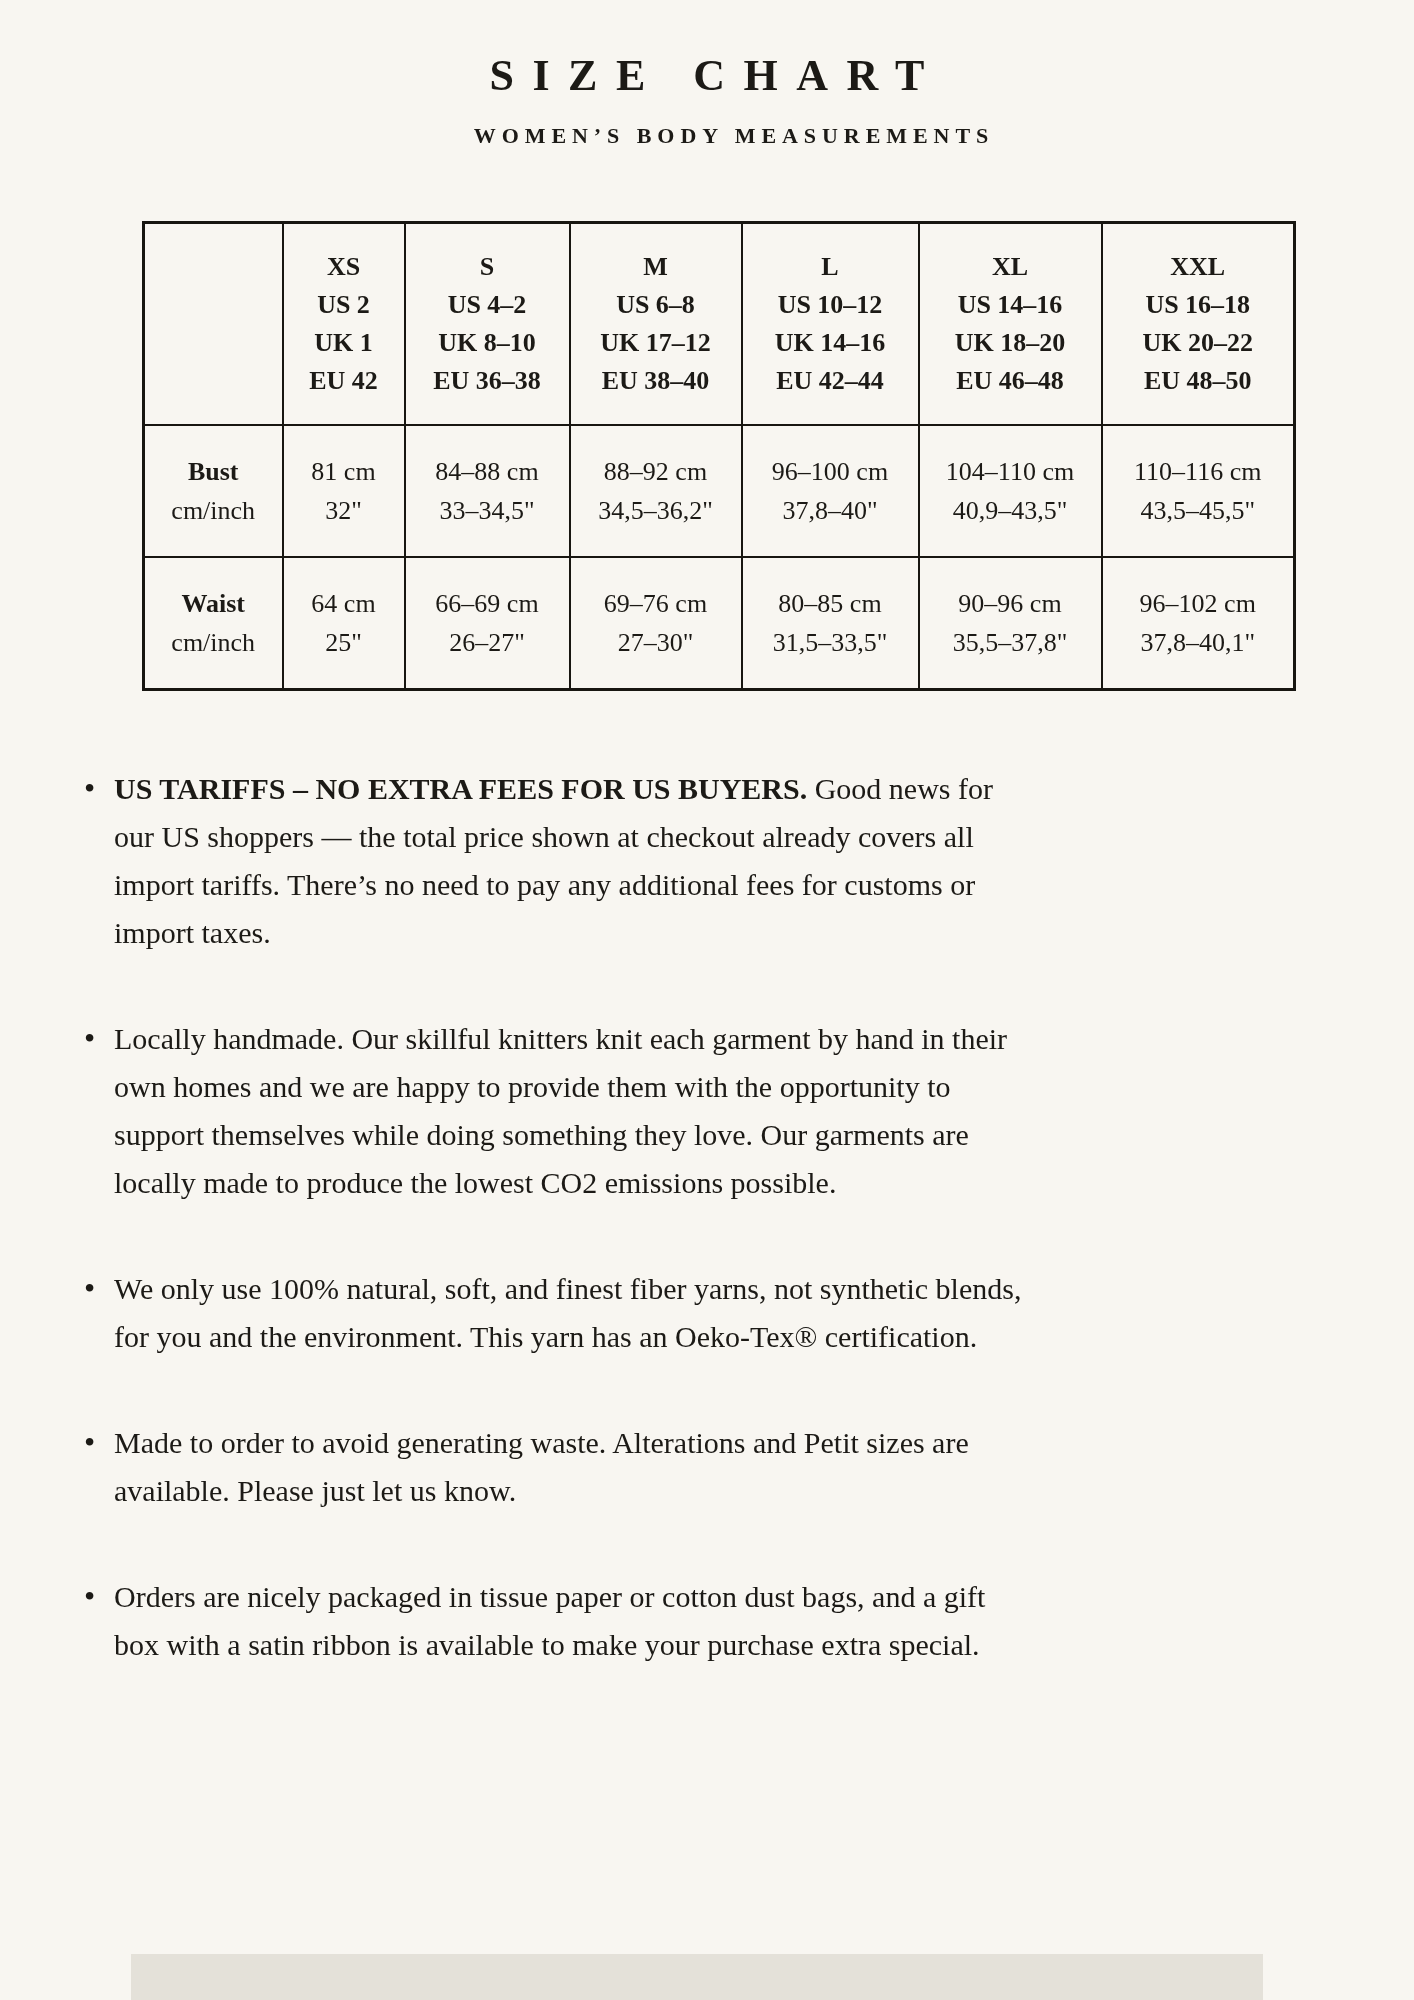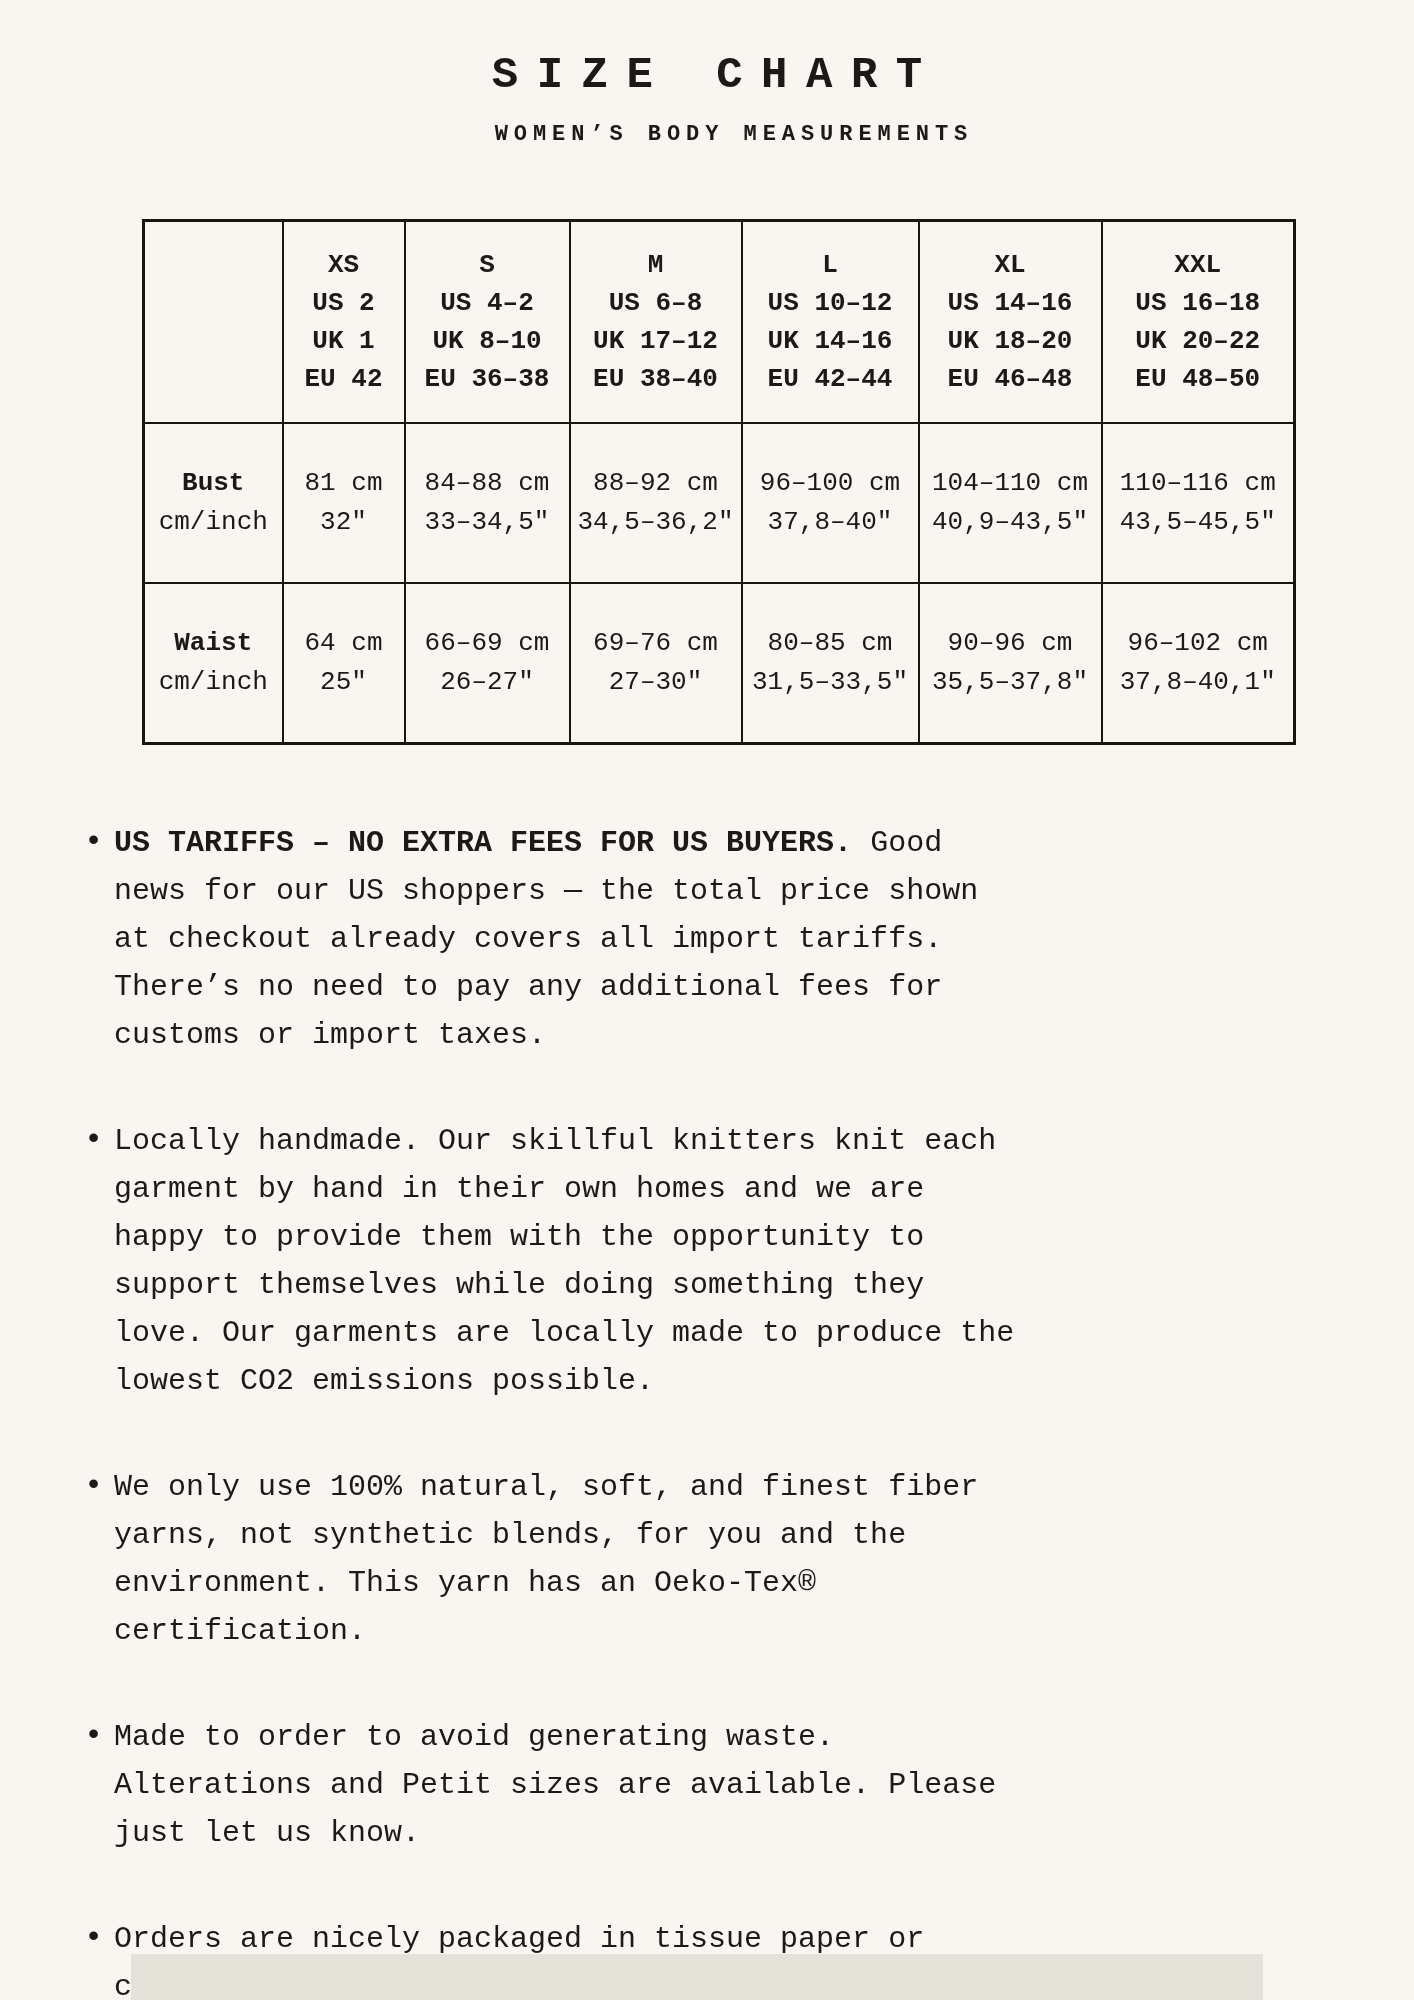--- a/index.html
+++ b/index.html
@@ -10,21 +10,21 @@
   }
   * { box-sizing: border-box; }
   body { margin: 0; background: var(--page_bg); }
   .page {
     position: relative;
     width: 1414px;
     height: 2000px;
     overflow: hidden;
     background: var(--page_bg);
     color: var(--ink);
-    font-family: Liberation Mono, monospace;
+    font-family: Liberation Serif, serif;
   }
   .title {
     margin: 0;
     padding-top: 50px;
     text-align: center;
     font-size: 44px;
     font-weight: 600;
     letter-spacing: 0.42em;
     text-indent: 0.42em;
     color: var(--ink);
@@ -47,21 +47,21 @@
   .size-table th, .size-table td {
     border: 2px solid var(--border);
     text-align: center;
     vertical-align: middle;
     font-size: 26px;
     font-weight: normal;
     padding: 0;
   }
   .size-table tr.head th { padding: 24px 4px; line-height: 38px; }
   .size-table tr.head .sz, .size-table tr.head div { font-weight: bold; }
-  .size-table tr.data-row { height: 160px; }
+  .size-table tr.data-row { height: 132px; }
   .size-table tr.data-row div { line-height: 39px; }
   .size-table .rowlabel .lbl { font-weight: bold; }
   ul.notes {
     margin: 74px 0 0 84px;
     padding: 0;
     list-style: none;
     width: 938px;
     font-size: 30px;
     line-height: 48px;
   }

